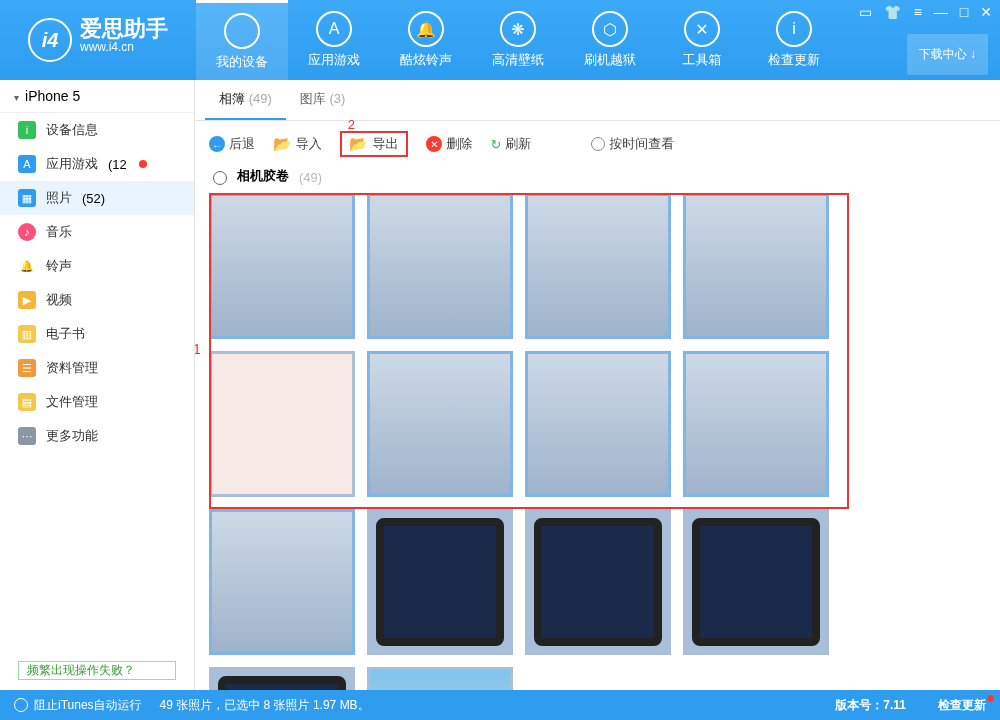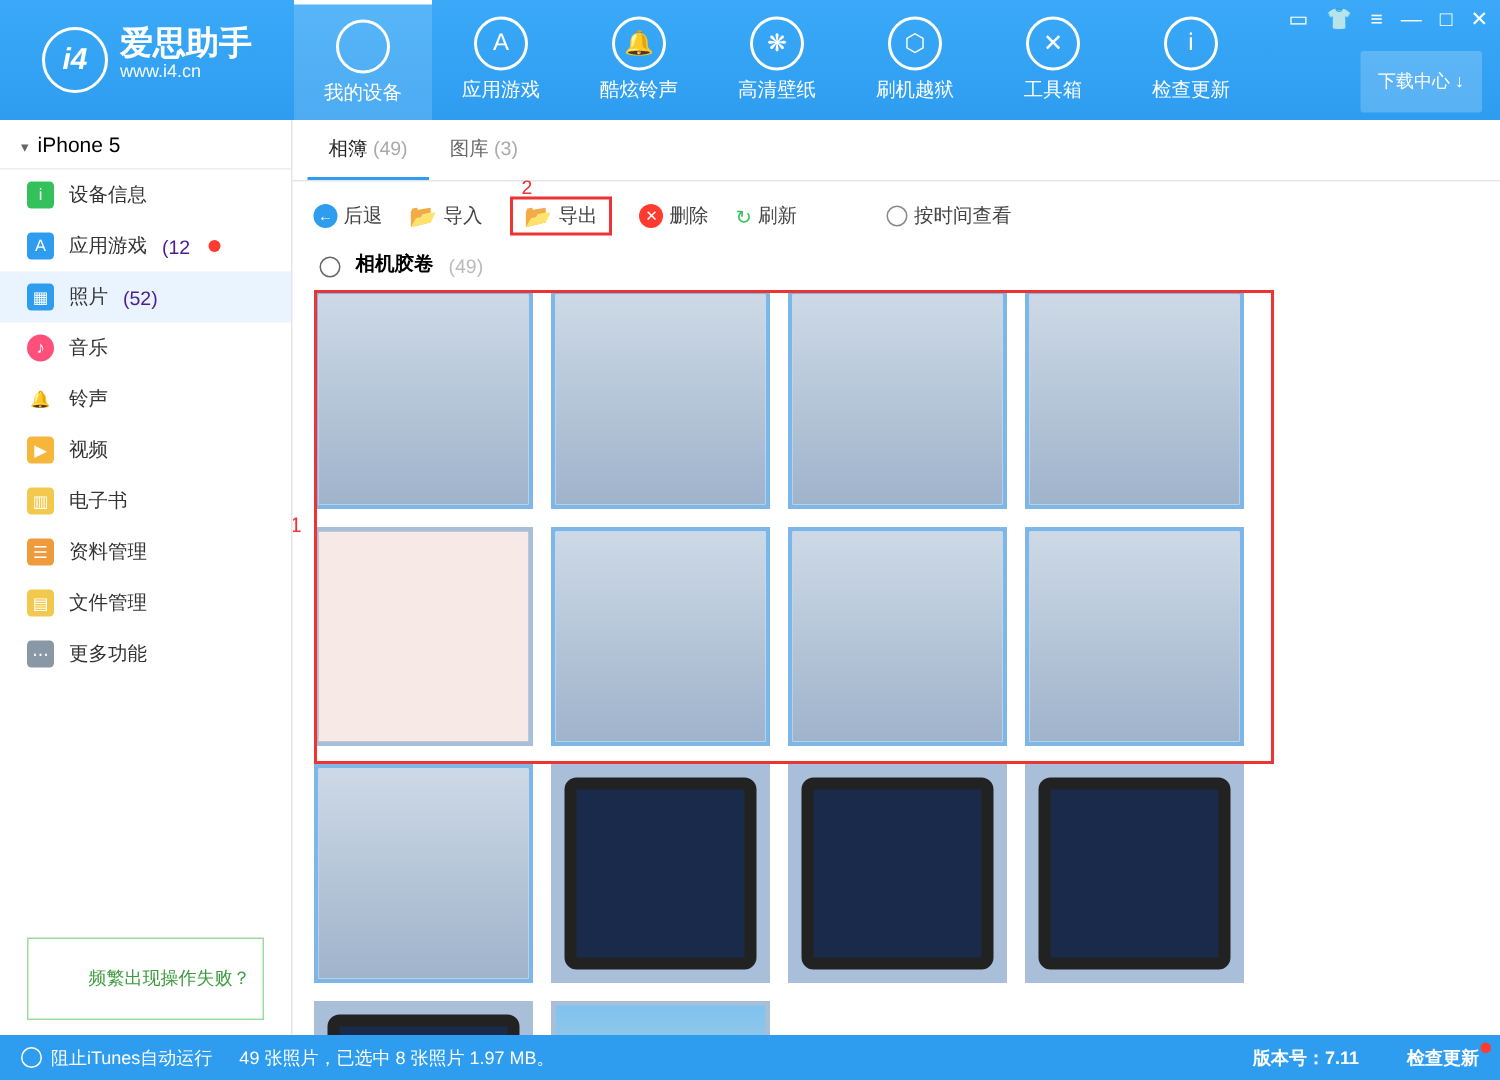--- a/index.html
+++ b/index.html
@@ -23,23 +23,23 @@
 
 .body { display: flex; height: 610px; }
 
 .sidebar { width: 195px; border-right: 1px solid #e5e5e5; background: #fff; display: flex; flex-direction: column; }
 .device-head { padding: 8px 14px; font-size: 14px; border-bottom: 1px solid #eee; cursor: pointer; }
 .device-head::before { content: "▾"; margin-right: 6px; color: #666; font-size: 10px; }
 .side-list { flex: 1; overflow: auto; }
 .side-item { display: flex; align-items: center; padding: 8px 18px; font-size: 13px; color: #333; cursor: pointer; gap: 10px; }
 .side-item.active { background: #e9f4fe; }
 .side-item .ic { width: 18px; height: 18px; border-radius: 3px; display: inline-flex; align-items: center; justify-content: center; color: #fff; font-size: 11px; }
-.side-item .count { color: #4c1d95; }
+.side-item .count { color: #000000; }
 .red-dot { width: 8px; height: 8px; background: #ff3b30; border-radius: 50%; display: inline-block; margin-left: 2px; }
-.op-fail { margin: 10px 18px; border: 1px solid #9edc9e; color: #3c9b3c; font-size: 12px; padding: 18px 8px; text-align: right; cursor: pointer; font-family: Liberation Mono, monospace; }
+.op-fail { margin: 10px 18px; border: 1px solid #9edc9e; color: #3c9b3c; font-size: 12px; padding: 0 8px; text-align: left; cursor: pointer; font-family: Liberation Mono, monospace; }
 
 .main { flex: 1; display: flex; flex-direction: column; }
 .sub-tabs { display: flex; border-bottom: 1px solid #e5e5e5; padding: 0 10px; font-size: 13px; }
 .sub-tabs .stab { padding: 10px 14px; cursor: pointer; color: #666; }
 .sub-tabs .stab.active { color: #222; border-bottom: 2px solid #2e9df0; text-align: center; }
 .sub-tabs .cnt { color: #aaa; }
 
 .toolbar { display: flex; align-items: center; padding: 10px 14px; gap: 18px; font-size: 13px; position: relative; }
 .tbtn { display: flex; align-items: center; gap: 4px; cursor: pointer; color: #444; }
 .circ { width: 16px; height: 16px; border-radius: 50%; display: inline-flex; align-items: center; justify-content: center; color: #fff; font-size: 10px; }

